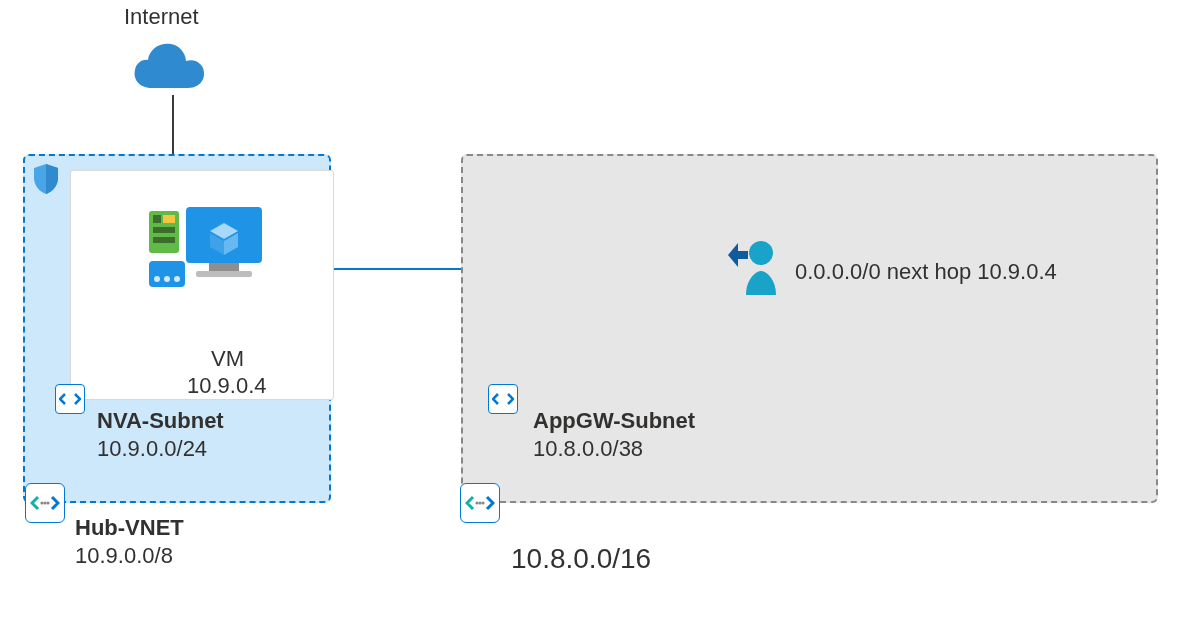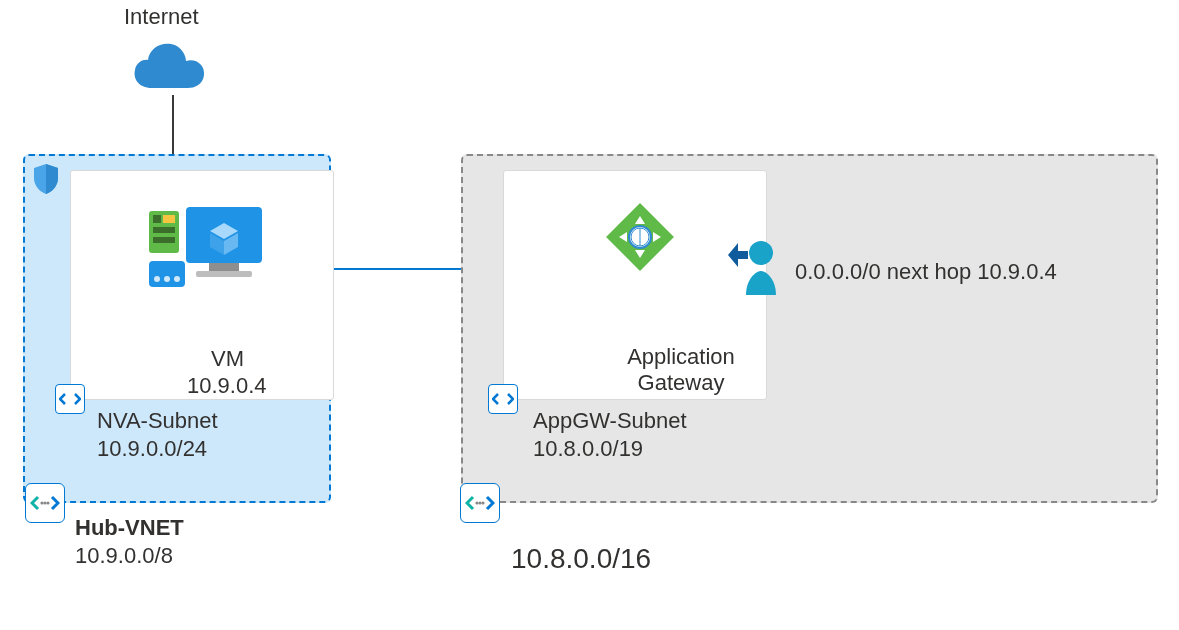--- a/index.html
+++ b/index.html
@@ -47,21 +47,21 @@
   .subnet-icon {
     position: absolute;
     width: 30px; height: 30px;
     background: #fff;
     border: 1.5px solid #0078d4;
     border-radius: 4px;
     display:flex; align-items:center; justify-content:center;
   }
   .hub-subnet-icon { left: 30px; top: 228px; }
   .subnet-label { position:absolute; font-size:22px; }
-  .subnet-name { font-weight:400; }
+  .subnet-name { font-weight:700; }
   .hub-subnet-name { left:72px; top:252px; }
   .hub-subnet-ip { left:72px; top:280px; }
   .vnet-icon {
     position:absolute;
     width:40px; height:40px;
     background:#fff;
     border:1.5px solid #0078d4;
     border-radius:6px;
     display:flex; align-items:center; justify-content:center;
   }
@@ -160,55 +160,38 @@
       <circle cx="15" cy="9" r="1.6" fill="#888"></circle>
       <circle cx="18" cy="9" r="1.6" fill="#888"></circle>
     </svg>
   </div>
   <div class="hub-vnet-name">Hub-VNET</div>
   <div class="hub-vnet-ip">10.9.0.0/8</div>
 </div>
 
 <div class="spoke-vnet">
 
-  <div class="inner-box spoke-inner">
-    <div class="appgw-icon">
-      <svg width="72" height="72" viewBox="0 0 72 72">
-        <rect x="12" y="12" width="48" height="48" fill="#5fba47" transform="rotate(45 36 36)"></rect>
-        <circle cx="36" cy="36" r="11" fill="#ffffff"></circle>
-        <circle cx="36" cy="36" r="11" fill="none" stroke="#2f8ad0" stroke-width="2"></circle>
-        <path d="M36 15 l5 8 h-10 z" fill="#fff"></path>
-        <path d="M36 57 l-5 -8 h10 z" fill="#fff"></path>
-        <path d="M15 36 l8 -5 v10 z" fill="#fff"></path>
-        <path d="M57 36 l-8 5 v-10 z" fill="#fff"></path>
-        <path d="M27 36 a9 9 0 0 1 18 0" stroke="#2f8ad0" stroke-width="1" fill="none"></path>
-        <path d="M27 36 a9 9 0 0 0 18 0" stroke="#2f8ad0" stroke-width="1" fill="none"></path>
-        <line x1="36" y1="27" x2="36" y2="45" stroke="#2f8ad0" stroke-width="1"></line>
-      </svg>
-    </div>
-    <div class="appgw-label">Application Gateway</div>
-  </div>
 
   <div class="route-icon">
     <svg width="60" height="64" viewBox="0 0 60 64">
       <circle cx="35" cy="20" r="12" fill="#1aa3c9"></circle>
       <path d="M20 62 c0 -16 10 -24 15 -24 s15 8 15 24 z" fill="#1aa3c9"></path>
       <path d="M22 18 h-10 v-8 l-10 12 l10 12 v-8 h10 z" fill="#0f5b9c"></path>
     </svg>
   </div>
   <div class="route-text">0.0.0.0/0 next hop 10.9.0.4</div>
 
   <div class="subnet-icon spoke-subnet-icon">
     <svg width="22" height="14" viewBox="0 0 22 14">
       <path d="M6 2 L1 7 L6 12" stroke="#0078d4" stroke-width="2.5" fill="none"></path>
       <path d="M16 2 L21 7 L16 12" stroke="#0078d4" stroke-width="2.5" fill="none"></path>
     </svg>
   </div>
   <div class="subnet-label subnet-name spoke-subnet-name">AppGW-Subnet</div>
-  <div class="subnet-label spoke-subnet-ip">10.8.0.0/19</div>
+  <div class="subnet-label spoke-subnet-ip">10.8.0.0/38</div>
 
   <div class="vnet-icon spoke-vnet-icon">
     <svg width="30" height="18" viewBox="0 0 30 18">
       <path d="M8 3 L2 9 L8 15" stroke="#0fb2a6" stroke-width="3" fill="none"></path>
       <path d="M22 3 L28 9 L22 15" stroke="#0078d4" stroke-width="3" fill="none"></path>
       <circle cx="12" cy="9" r="1.6" fill="#888"></circle>
       <circle cx="15" cy="9" r="1.6" fill="#888"></circle>
       <circle cx="18" cy="9" r="1.6" fill="#888"></circle>
     </svg>
   </div>

